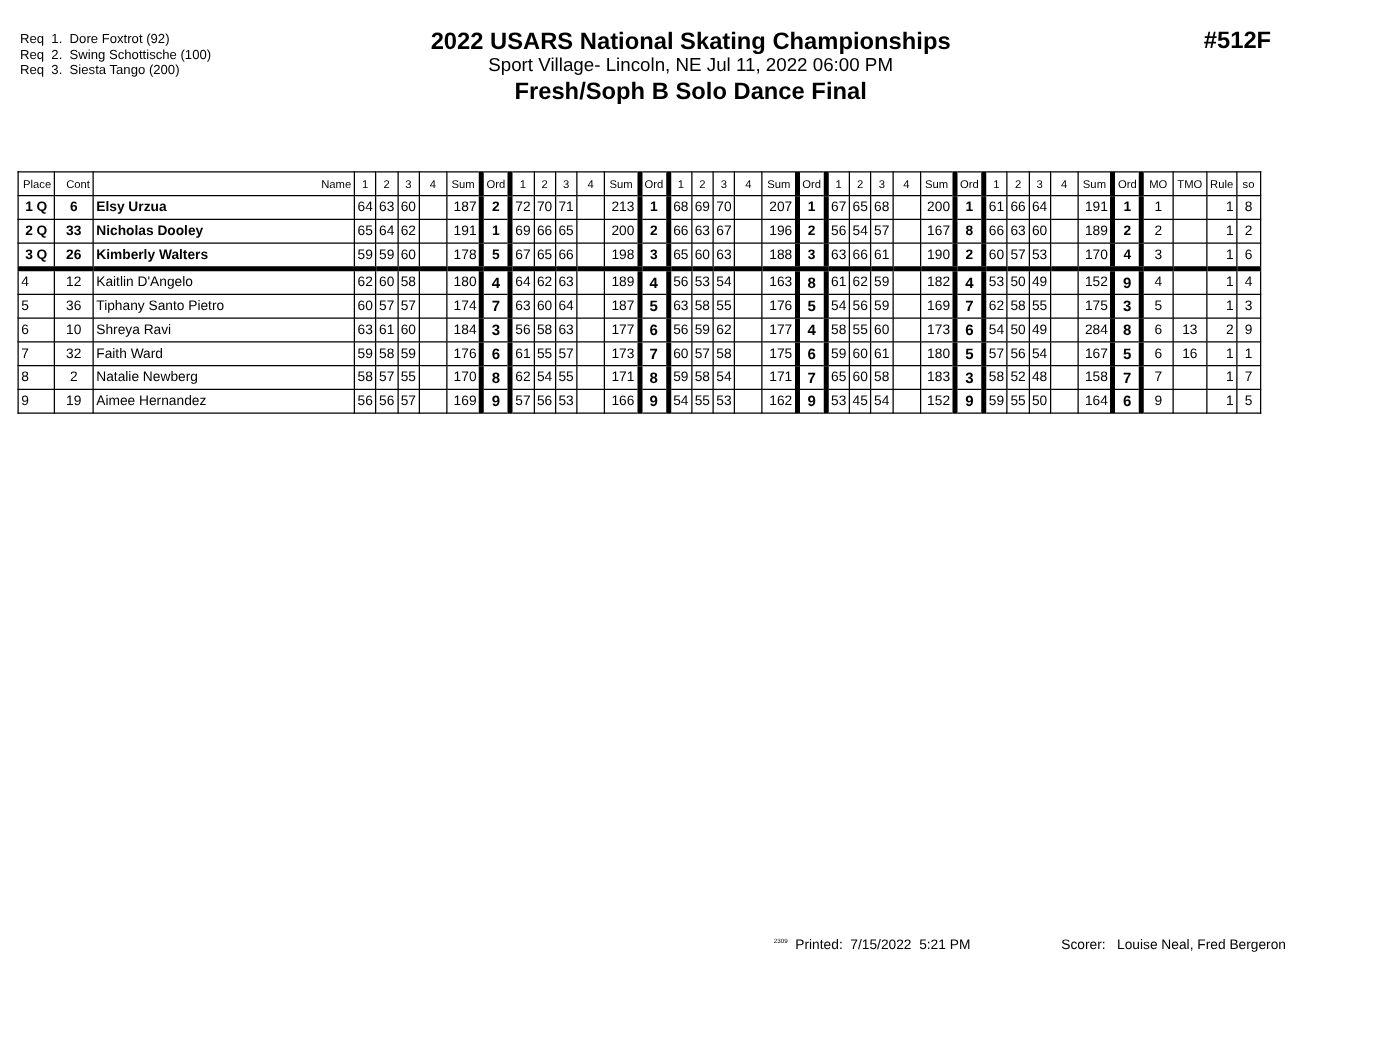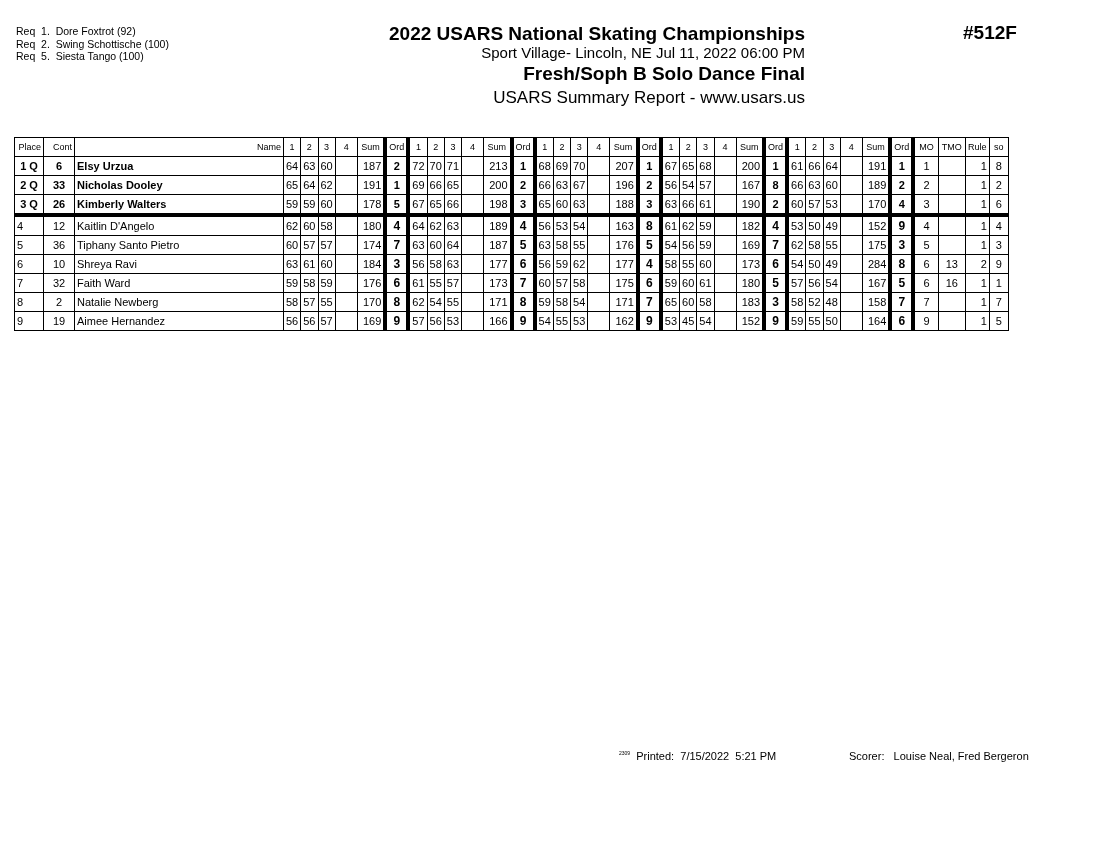--- a/index.html
+++ b/index.html
@@ -1,19 +1,19 @@
 <!DOCTYPE html>
 <html><head>
 <meta charset="utf-8">
 <style>
   html, body { margin:0; padding:0; background:#ffffff; }
   body { width:1100px; height:850px; position:relative; font-family:"Liberation Sans", sans-serif; color:#000; overflow:hidden; }
   .reqs { position:absolute; left:16px; top:25px; font-size:10.5px; line-height:12.5px; }
   .reqs div { white-space:pre; }
-  .title-block { position:absolute; left:300px; width:505px; top:22px; text-align:right; }
+  .title-block { position:absolute; left:300px; width:505px; top:22px; text-align:center; }
   .t1 { font-size:19px; font-weight:bold; line-height:23px; }
   .t2 { font-size:15px; line-height:16px; }
   .t3 { font-size:19px; font-weight:bold; line-height:26px; }
   .t4 { font-size:17px; line-height:22px; }
   .evnum { position:absolute; left:963px; top:22px; font-size:19px; font-weight:bold; }
   table.res { position:absolute; left:14px; top:137px; border-collapse:collapse; font-size:11px; table-layout:fixed; }
   table.res td { border:1px solid #000; padding:0 2px; height:18px; line-height:16px; white-space:nowrap; overflow:hidden; }
   tr.judges td { height:18px; }
   tr.judges td.blank { border:none; }
   tr.judges td.jname { font-size:11px; padding-left:4px; border-bottom:1px solid #000; }
@@ -28,28 +28,27 @@
   .footer-print { position:absolute; left:619px; top:750px; font-size:11px; white-space:pre; }
   .footer-print .tiny { font-size:5px; vertical-align:top; letter-spacing:0; }
   .footer-scorer { position:absolute; left:849px; top:750px; font-size:11px; white-space:pre; }
 </style>
 </head>
 <body>
 
 <div class="reqs">
   <div>Req  1.  Dore Foxtrot (92)</div>
   <div>Req  2.  Swing Schottische (100)</div>
-  <div>Req  5.  Siesta Tango (100)</div>
+  <div>Req  3.  Siesta Tango (200)</div>
 </div>
 
 <div class="title-block">
   <div class="t1">2022 USARS National Skating Championships</div>
   <div class="t2">Sport Village- Lincoln, NE  Jul 11, 2022  06:00 PM</div>
   <div class="t3">Fresh/Soph B Solo Dance Final</div>
-  <div class="t4">USARS Summary Report - www.usars.us</div>
 </div>
 
 <div class="evnum">#512F</div>
 
 <table class="res" id="results">
   <colgroup>
     <col style="width:29px">
       <col style="width:31px">
       <col style="width:209px">
 

